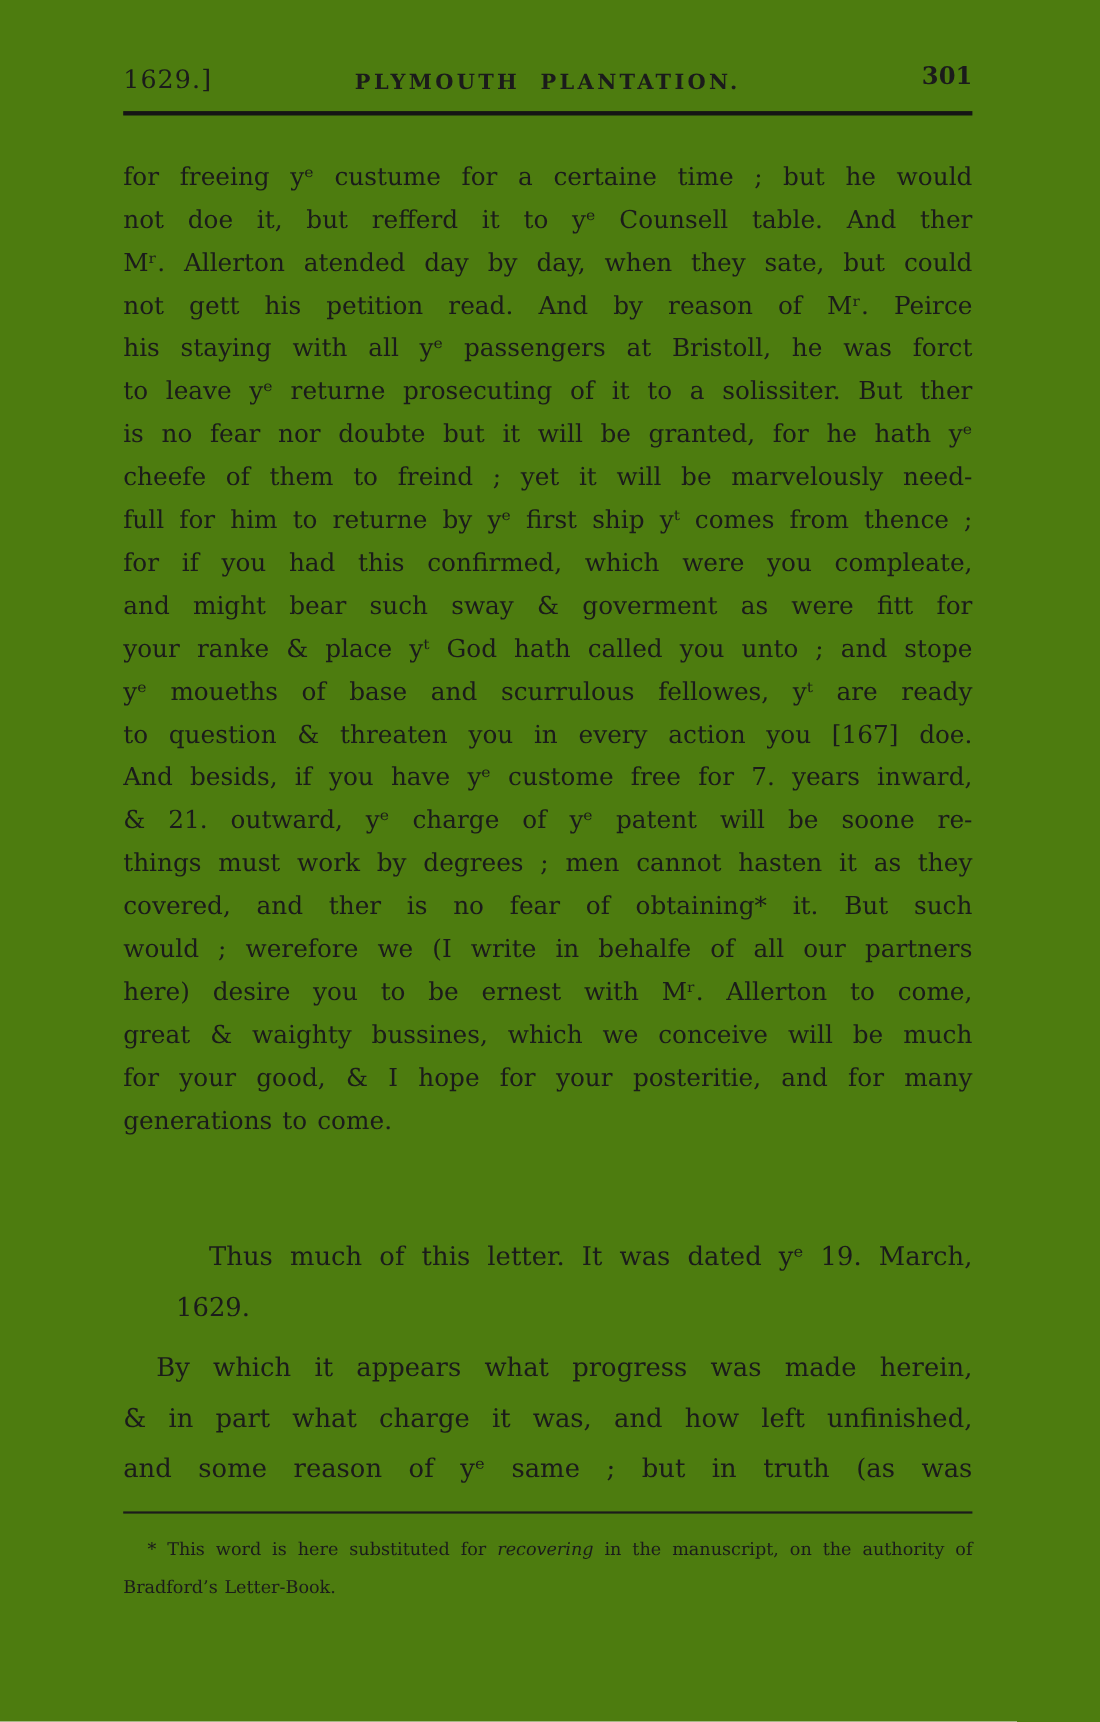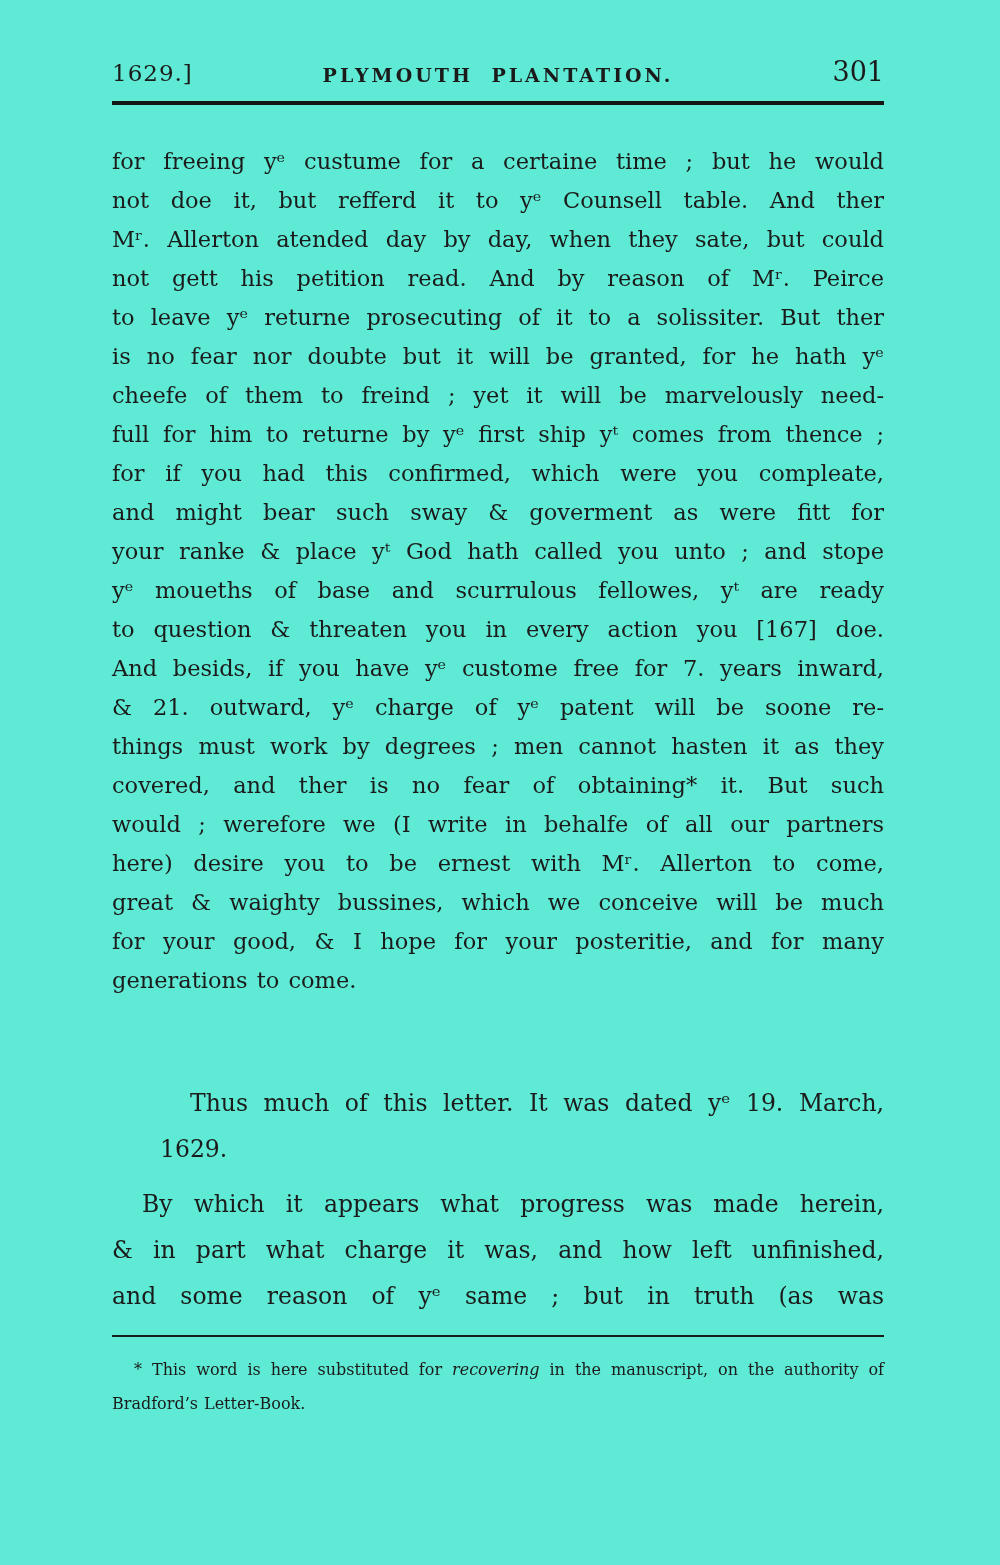--- a/index.html
+++ b/index.html
@@ -5,21 +5,21 @@
   html, body {
     margin: 0;
     padding: 0;
     background: #e9e7e2;
   }
   .page {
     position: relative;
     width: 1000px;
     height: 1565px;
     margin: 0 auto;
-    background: #5eead4;
+    background: #4d7c0f;
     color: #1b1b1b;
     font-family: "DejaVu Serif", "Liberation Serif", serif;
     box-sizing: border-box;
     padding: 56px 116px 0 112px;
     overflow: hidden;
   }
   .running-header {
     position: relative;
     height: 34px;
   }
@@ -38,21 +38,22 @@
     text-align: center;
     font-size: 19px;
     font-weight: bold;
     letter-spacing: 3px;
     word-spacing: 9px;
   }
   .header-pagenum {
     position: absolute;
     right: 0;
     top: 0;
-    font-size: 27px;
+    font-size: 22px;
+    font-weight: bold;
   }
   .header-rule {
     height: 4px;
     background: #151515;
     margin-top: 11px;
   }
   .body-text {
     margin-top: 37px;
     font-size: 22.5px;
   }
@@ -102,20 +103,21 @@
   </div>
   <div class="header-rule"></div>
 
   <div class="body-text">
 
     <div class="para1">
       <div class="line">for freeing yᵉ custume for a certaine time ; but he would</div>
       <div class="line">not doe it, but refferd it to yᵉ Counsell table.  And ther</div>
       <div class="line">Mʳ. Allerton atended day by day, when they sate, but could</div>
       <div class="line">not gett his petition read.  And by reason of Mʳ. Peirce</div>
+      <div class="line">his staying with all yᵉ passengers at Bristoll, he was forct</div>
       <div class="line">to leave yᵉ returne prosecuting of it to a solissiter.  But ther</div>
       <div class="line">is no fear nor doubte but it will be granted, for he hath yᵉ</div>
       <div class="line">cheefe of them to freind ; yet it will be marvelously need-</div>
       <div class="line">full for him to returne by yᵉ first ship yᵗ comes from thence ;</div>
       <div class="line">for if you had this confirmed, which were you compleate,</div>
       <div class="line">and might bear such sway &amp; goverment as were fitt for</div>
       <div class="line">your ranke &amp; place yᵗ God hath called you unto ; and stope</div>
       <div class="line">yᵉ moueths of base and scurrulous fellowes, yᵗ are ready</div>
       <div class="line">to question &amp; threaten you in every action you [167] doe.</div>
       <div class="line">And besids, if you have yᵉ custome free for 7. years inward,</div>

